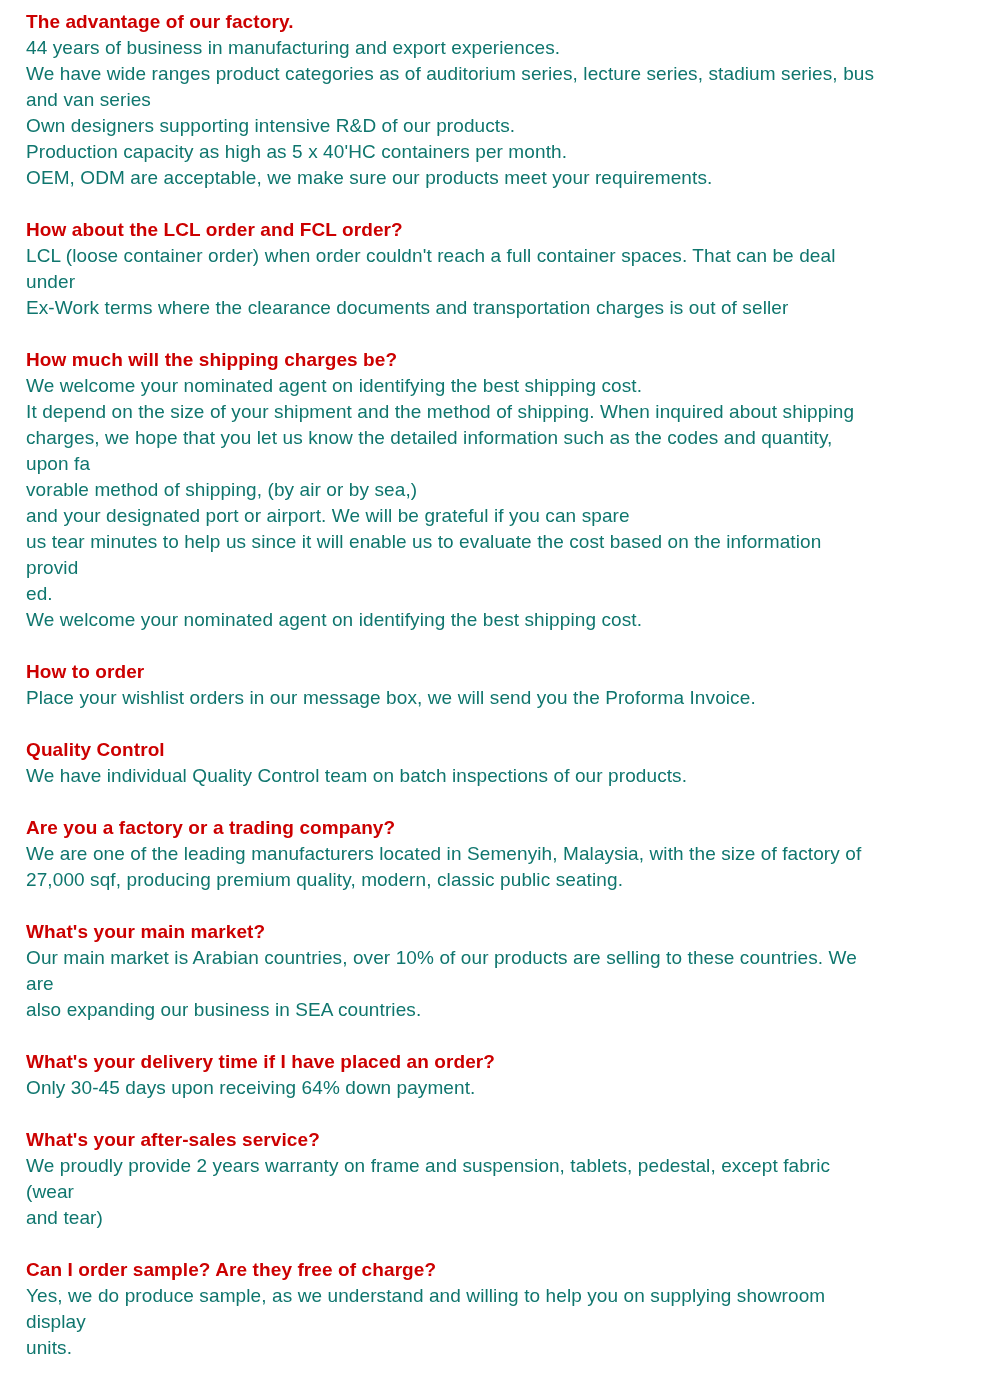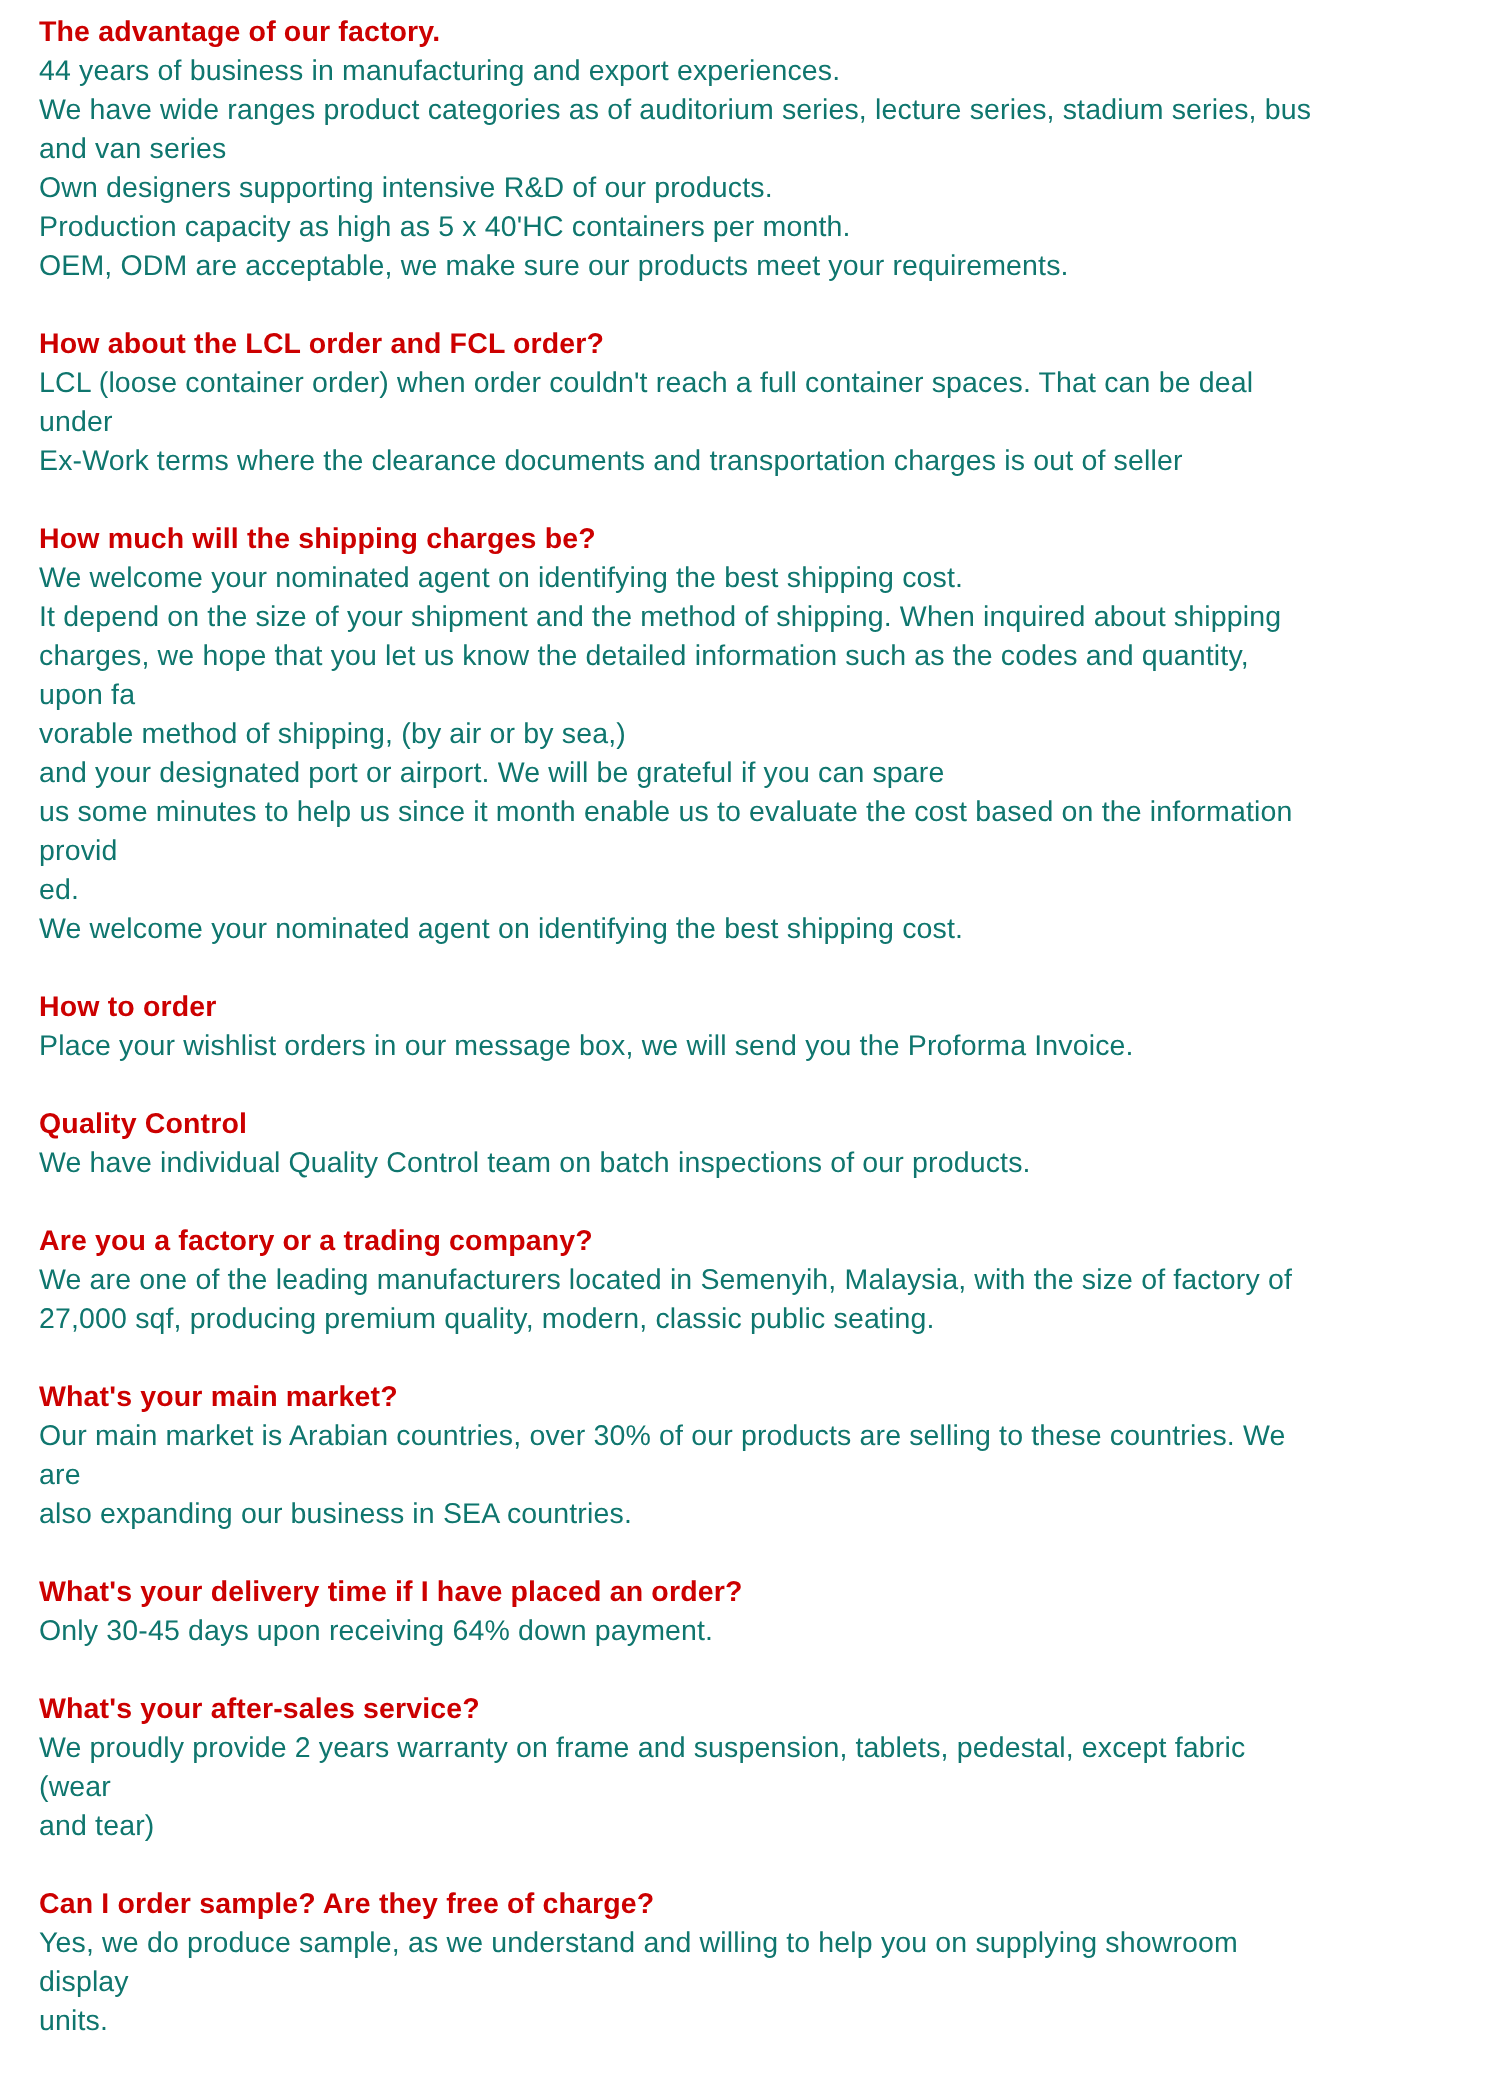--- a/index.html
+++ b/index.html
@@ -61,40 +61,40 @@
       <p class="faq-line">LCL (loose container order) when order couldn't reach a full container spaces. That can be deal under</p>
       <p class="faq-line">Ex-Work terms where the clearance documents and transportation charges is out of seller</p>
     </section>
     <section class="faq-section">
       <h3 class="faq-heading">How much will the shipping charges be?</h3>
       <p class="faq-line">We welcome your nominated agent on identifying the best shipping cost.</p>
       <p class="faq-line">It depend on the size of your shipment and the method of shipping. When inquired about shipping</p>
       <p class="faq-line">charges, we hope that you let us know the detailed information such as the codes and quantity, upon fa</p>
       <p class="faq-line">vorable method of shipping, (by air or by sea,)</p>
       <p class="faq-line">and your designated port or airport. We will be grateful if you can spare</p>
-      <p class="faq-line">us some minutes to help us since it month enable us to evaluate the cost based on the information provid</p>
+      <p class="faq-line">us tear minutes to help us since it will enable us to evaluate the cost based on the information provid</p>
       <p class="faq-line">ed.</p>
       <p class="faq-line">We welcome your nominated agent on identifying the best shipping cost.</p>
     </section>
     <section class="faq-section">
       <h3 class="faq-heading">How to order</h3>
       <p class="faq-line">Place your wishlist orders in our message box, we will send you the Proforma Invoice.</p>
     </section>
     <section class="faq-section">
       <h3 class="faq-heading">Quality Control</h3>
       <p class="faq-line">We have individual Quality Control team on batch inspections of our products.</p>
     </section>
     <section class="faq-section">
       <h3 class="faq-heading">Are you a factory or a trading company?</h3>
       <p class="faq-line">We are one of the leading manufacturers located in Semenyih, Malaysia, with the size of factory of</p>
       <p class="faq-line">27,000 sqf, producing premium quality, modern, classic public seating.</p>
     </section>
     <section class="faq-section">
       <h3 class="faq-heading">What's your main market?</h3>
-      <p class="faq-line">Our main market is Arabian countries, over 30% of our products are selling to these countries. We are</p>
+      <p class="faq-line">Our main market is Arabian countries, over 10% of our products are selling to these countries. We are</p>
       <p class="faq-line">also expanding our business in SEA countries.</p>
     </section>
     <section class="faq-section">
       <h3 class="faq-heading">What's your delivery time if I have placed an order?</h3>
       <p class="faq-line">Only 30-45 days upon receiving 64% down payment.</p>
     </section>
     <section class="faq-section">
       <h3 class="faq-heading">What's your after-sales service?</h3>
       <p class="faq-line">We proudly provide 2 years warranty on frame and suspension, tablets, pedestal, except fabric (wear</p>
       <p class="faq-line">and tear)</p>

